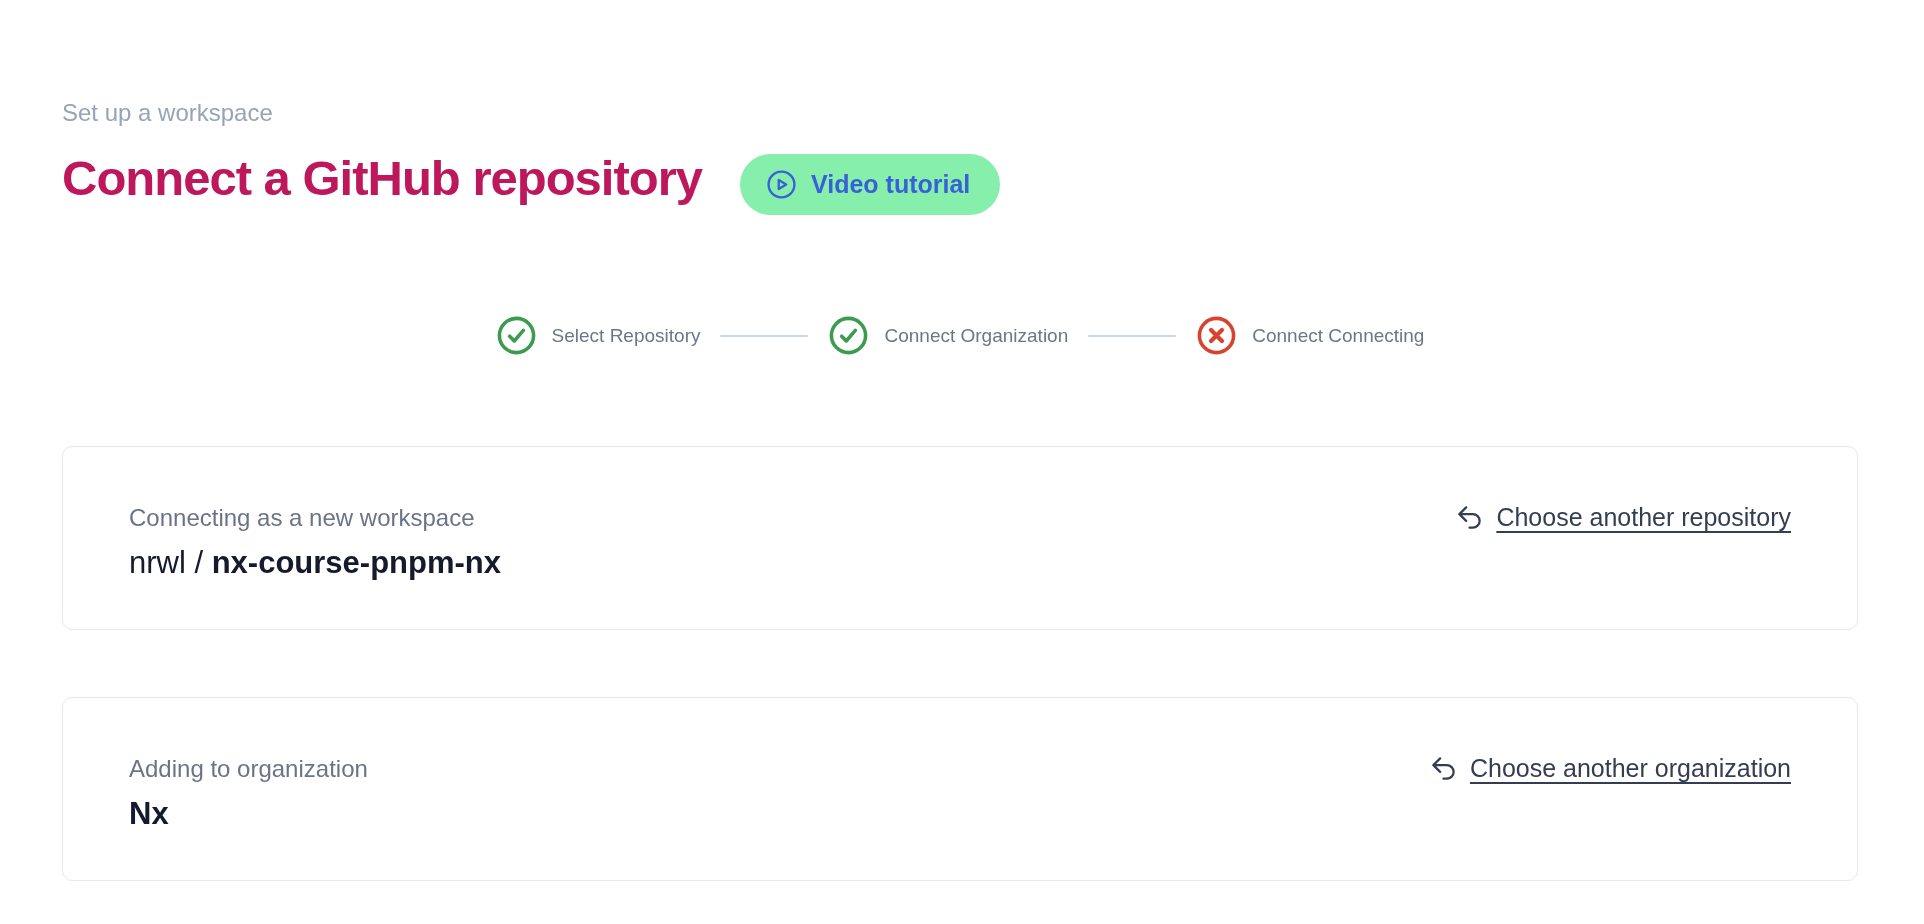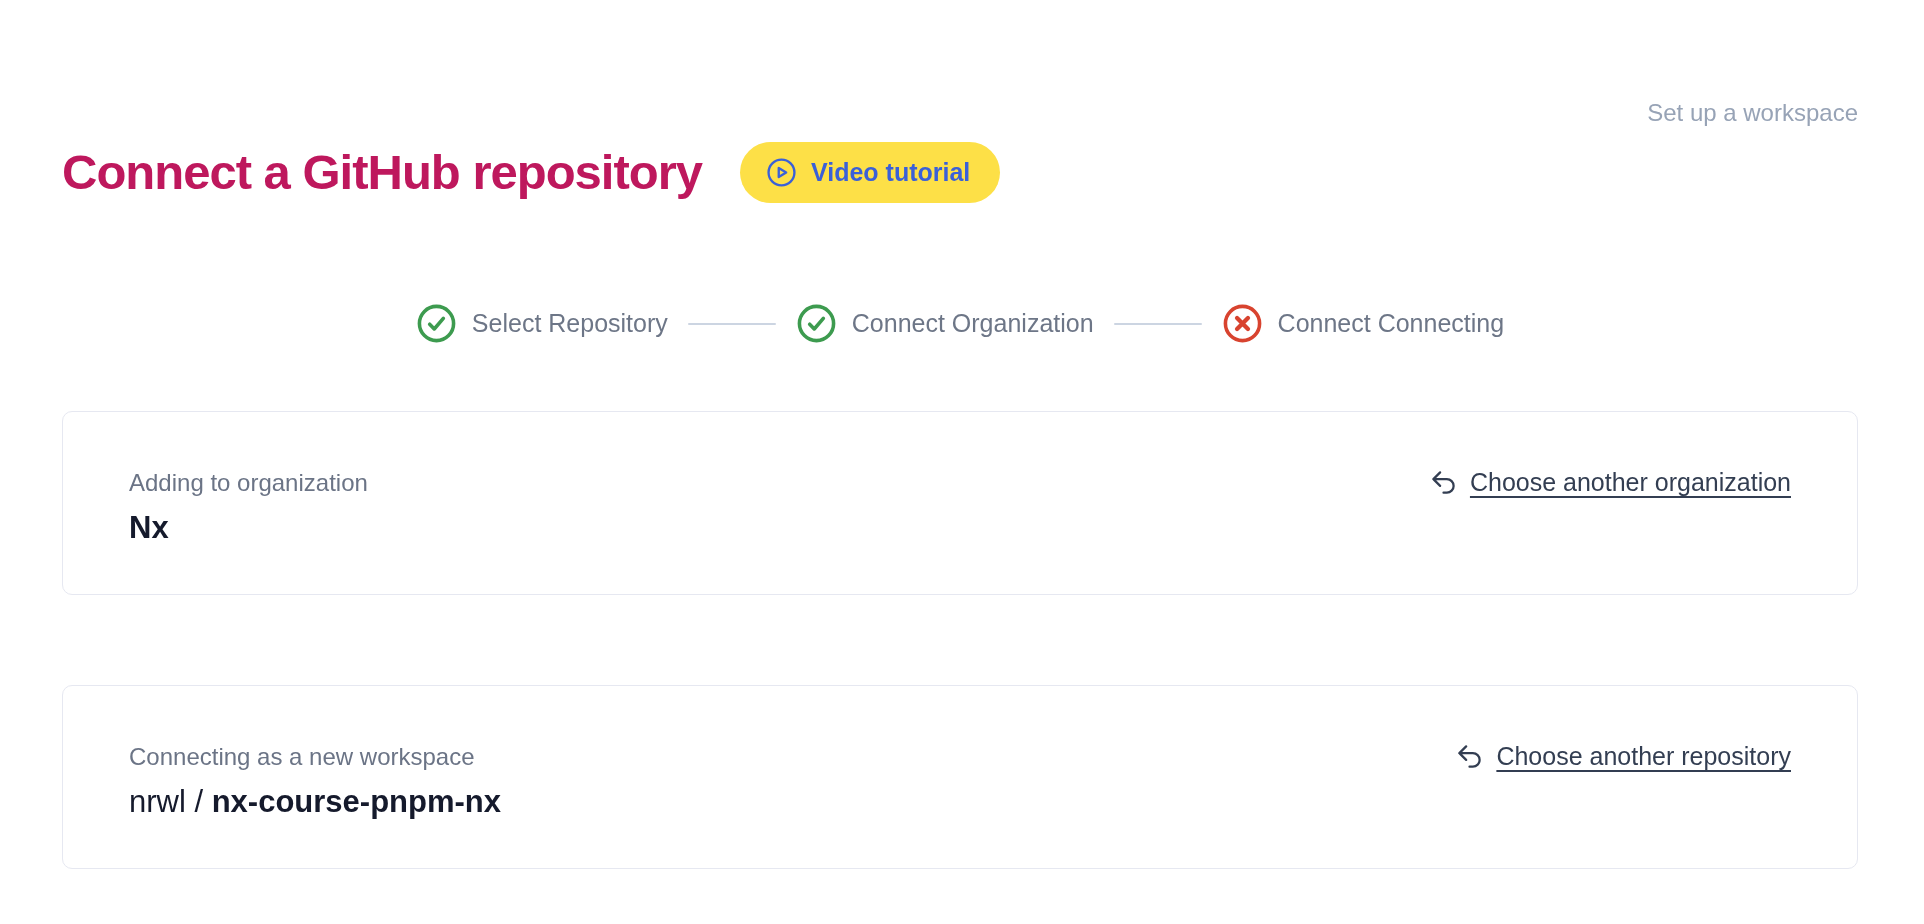--- a/index.html
+++ b/index.html
@@ -8,21 +8,21 @@
     width: 1924px; height: 924px;
     background: #ffffff;
     font-family: "Liberation Sans", sans-serif;
     color: #141829;
     overflow: hidden;
   }
   .page { padding: 98px 66px 0 62px; }
 
   
   .top-row {
-    display: flex; justify-content: space-between; align-items: flex-end; flex-direction: column;
+    display: flex; justify-content: space-between; align-items: flex-start; flex-direction: column;
   }
   .eyebrow {
     font-size: 24px; color: #97a3b6; line-height: 30px;
   }
   .link {
     display: inline-flex; align-items: center; gap: 13px;
     color: #333e52; text-decoration: none; cursor: pointer;
   }
   .link .link-text {
     text-decoration: underline;
@@ -36,34 +36,34 @@
   .title-row {
     display: flex; align-items: center; gap: 38px; margin-top: 14px;
   }
   h1.page-title {
     margin: 0; font-size: 49px; font-weight: 700;
     letter-spacing: -1px; color: #be185d; line-height: 1.15;
   }
   .video-pill {
     display: inline-flex; align-items: center; gap: 13px;
     border: none; cursor: pointer;
-    background: #fde047; color: #3a60d8;
+    background: #86efac; color: #3a60d8;
     font-family: inherit; font-size: 25px; font-weight: 700;
-    padding: 14px 30px 14px 25px; border-radius: 999px;
+    padding: 14px 30px 14px 25px; border-radius: 999px; margin-top: 12px;
   }
   .video-pill svg { width: 33px; height: 33px; }
 
   
   .stepper {
     margin-top: 100px;
     display: flex; align-items: center; justify-content: center;
   }
   .step { display: flex; align-items: center; gap: 15px; }
   .step-icon { width: 41px; height: 41px; display: block; }
-  .step-label { font-size: 25px; font-weight: 500; color: #6d7687; }
+  .step-label { font-size: 19px; font-weight: 500; color: #6d7687; }
   .connector {
     width: 88px; height: 2px; background: #ccd5e2;
     margin: 0 20px; border-radius: 1px;
   }
 
   
   .card {
     height: 184px; width: 100%;
     border: 1px solid #e6e8f1; border-radius: 10px;
     background: #ffffff;
@@ -125,39 +125,39 @@
     <div class="step">
       <svg class="step-icon" viewBox="0 0 24 24" fill="none" stroke="#d8432f" stroke-width="2.1" stroke-linecap="round" stroke-linejoin="round">
         <circle cx="12" cy="12" r="10"></circle>
         <path d="m8.8 8.8 6.4 6.4M15.2 8.8l-6.4 6.4" stroke-width="2.5"></path>
       </svg>
       <span class="step-label">Connect Connecting</span>
     </div>
 
   </div>
 
+  <div class="card card-repo">
+    <div>
+      <div class="card-label">Connecting as a new workspace</div>
+      <div class="card-value"><span class="owner">nrwl / </span><span class="repo">nx-course-pnpm-nx</span></div>
+    </div>
+    <a class="link card-link">
+      <svg viewBox="0 0 24 24" fill="none" stroke="#333e52" stroke-width="2" stroke-linecap="round" stroke-linejoin="round">
+        <path d="M9 15L3 9m0 0l6-6M3 9h12a6 6 0 010 12h-3"></path>
+      </svg>
+      <span class="link-text">Choose another repository</span>
+    </a>
+  </div>
+
   <div class="card card-org">
     <div>
       <div class="card-label">Adding to organization</div>
       <div class="card-value bold">Nx</div>
     </div>
     <a class="link card-link">
       <svg viewBox="0 0 24 24" fill="none" stroke="#333e52" stroke-width="2" stroke-linecap="round" stroke-linejoin="round">
         <path d="M9 15L3 9m0 0l6-6M3 9h12a6 6 0 010 12h-3"></path>
       </svg>
       <span class="link-text">Choose another organization</span>
     </a>
   </div>
 
-  <div class="card card-repo">
-    <div>
-      <div class="card-label">Connecting as a new workspace</div>
-      <div class="card-value"><span class="owner">nrwl / </span><span class="repo">nx-course-pnpm-nx</span></div>
-    </div>
-    <a class="link card-link">
-      <svg viewBox="0 0 24 24" fill="none" stroke="#333e52" stroke-width="2" stroke-linecap="round" stroke-linejoin="round">
-        <path d="M9 15L3 9m0 0l6-6M3 9h12a6 6 0 010 12h-3"></path>
-      </svg>
-      <span class="link-text">Choose another repository</span>
-    </a>
-  </div>
-
 </div>
 
 </body></html>

